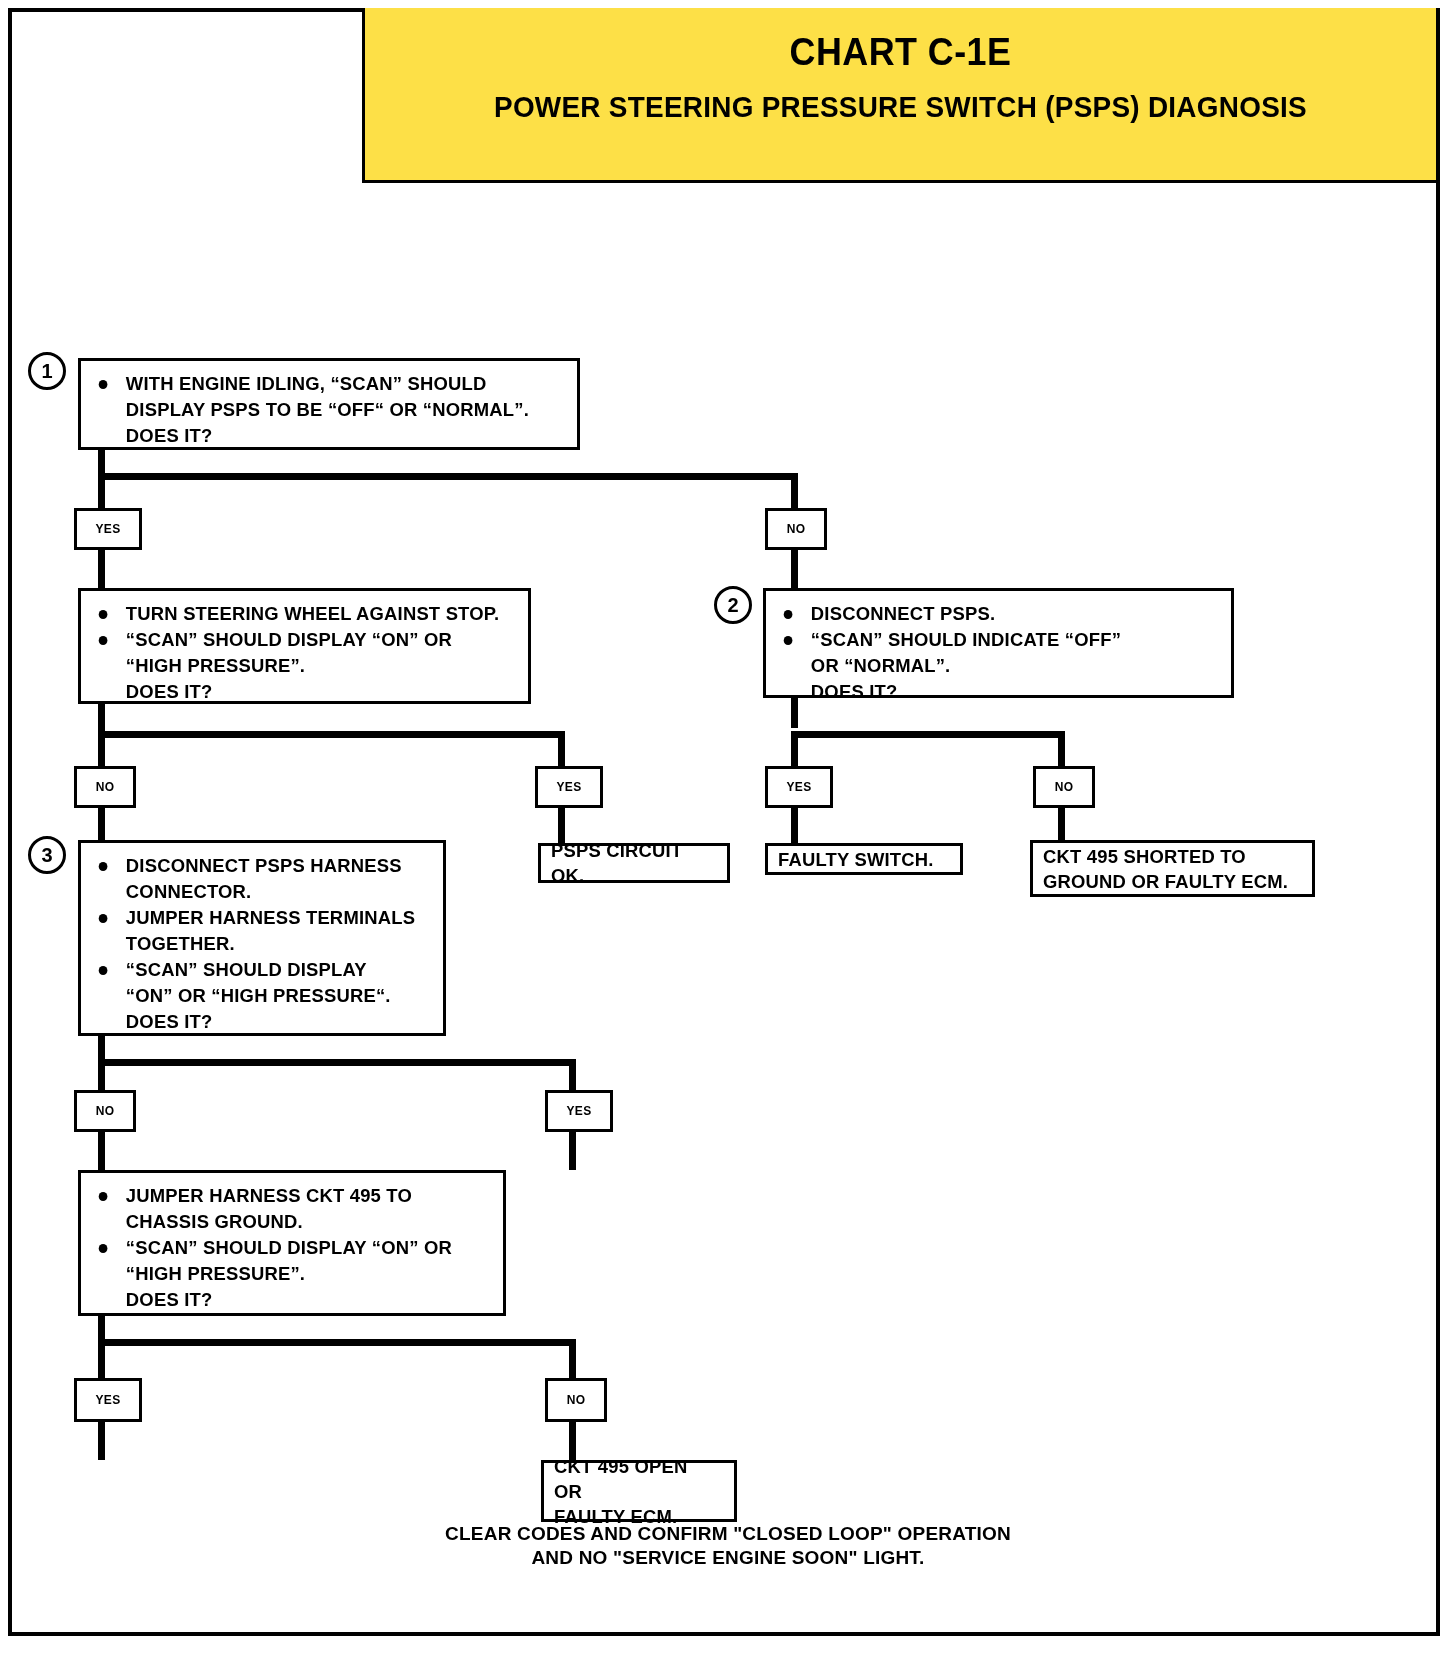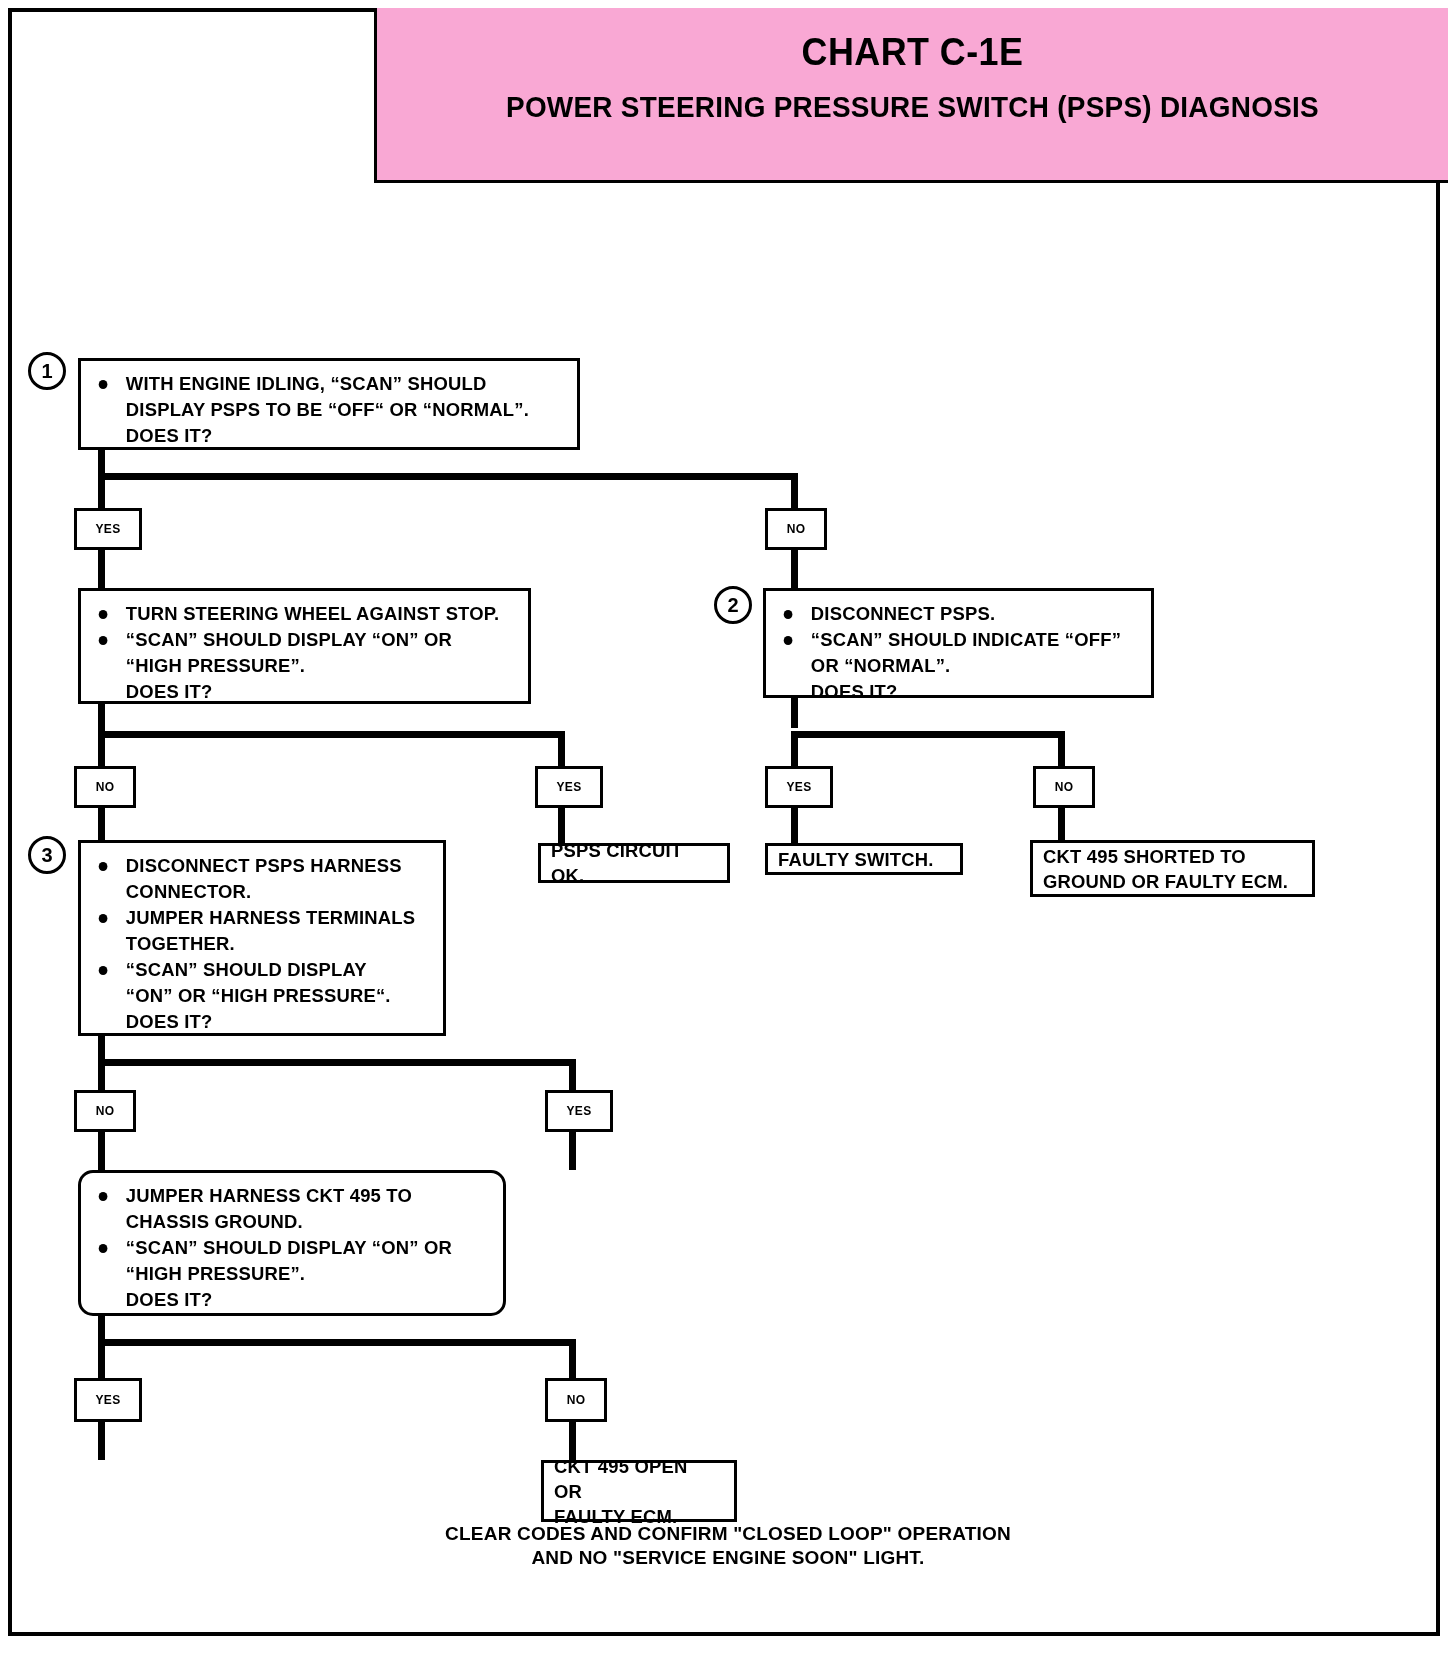--- a/index.html
+++ b/index.html
@@ -24,29 +24,29 @@
     left: 8px;
     top: 8px;
     width: 1432px;
     height: 1628px;
     border: 4px solid #000;
     box-sizing: border-box;
   }
   
   .title-block {
     position: absolute;
-    left: 374px;
+    left: 362px;
     top: 8px;
     width: 1074px;
     height: 175px;
     border: 3px solid #000;
     border-top: none;
     border-right: none;
     box-sizing: border-box;
-    background: #f9a8d4;
+    background: #fde047;
     text-align: center;
   }
   .title-main {
     font-size: 39px;
     font-weight: bold;
     letter-spacing: 0.5px;
     margin-top: 22px;
     transform: scaleX(0.92);
   }
   .title-sub {
@@ -194,21 +194,21 @@
   <div class="node step-box" style="left:78px; top:588px; width:453px; height:116px;">
     <ul class="bullets">
       <li>TURN STEERING WHEEL AGAINST STOP.</li>
       <li>“SCAN” SHOULD DISPLAY “ON” OR</li>
       <li class="cont">“HIGH PRESSURE”.</li>
       <li class="cont">DOES IT?</li>
     </ul>
   </div>
 
   <div class="step-circle" style="left:714px; top:586px;">2</div>
-  <div class="node step-box" style="left:763px; top:588px; width:391px; height:110px;">
+  <div class="node step-box" style="left:763px; top:588px; width:471px; height:110px;">
     <ul class="bullets">
       <li>DISCONNECT PSPS.</li>
       <li>“SCAN” SHOULD INDICATE  “OFF”</li>
       <li class="cont">OR “NORMAL”.</li>
       <li class="cont">DOES IT?</li>
     </ul>
   </div>
 
   <div class="line-v" style="left:98px; top:704px; height:30px;"></div>
   <div class="line-h" style="left:98px; top:731px; width:467px;"></div>
@@ -258,21 +258,21 @@
   <div class="line-h" style="left:98px; top:1059px; width:478px;"></div>
   <div class="line-v" style="left:98px; top:1059px; height:33px;"></div>
   <div class="line-v" style="left:569px; top:1059px; height:33px;"></div>
 
   <div class="node yn-box" style="left:74px; top:1090px; width:62px; height:42px;">NO</div>
   <div class="node yn-box" style="left:545px; top:1090px; width:68px; height:42px;">YES</div>
 
   <div class="line-v" style="left:98px; top:1132px; height:38px;"></div>
   <div class="line-v" style="left:569px; top:1132px; height:38px;"></div>
 
-  <div class="node step-box" style="left:78px; top:1170px; width:428px; height:146px;border-radius:15px;">
+  <div class="node step-box" style="left:78px; top:1170px; width:428px; height:146px;">
     <ul class="bullets">
       <li>JUMPER HARNESS CKT 495 TO</li>
       <li class="cont">CHASSIS GROUND.</li>
       <li>“SCAN” SHOULD DISPLAY “ON” OR</li>
       <li class="cont">“HIGH PRESSURE”.</li>
       <li class="cont">DOES IT?</li>
     </ul>
   </div>
 
 

